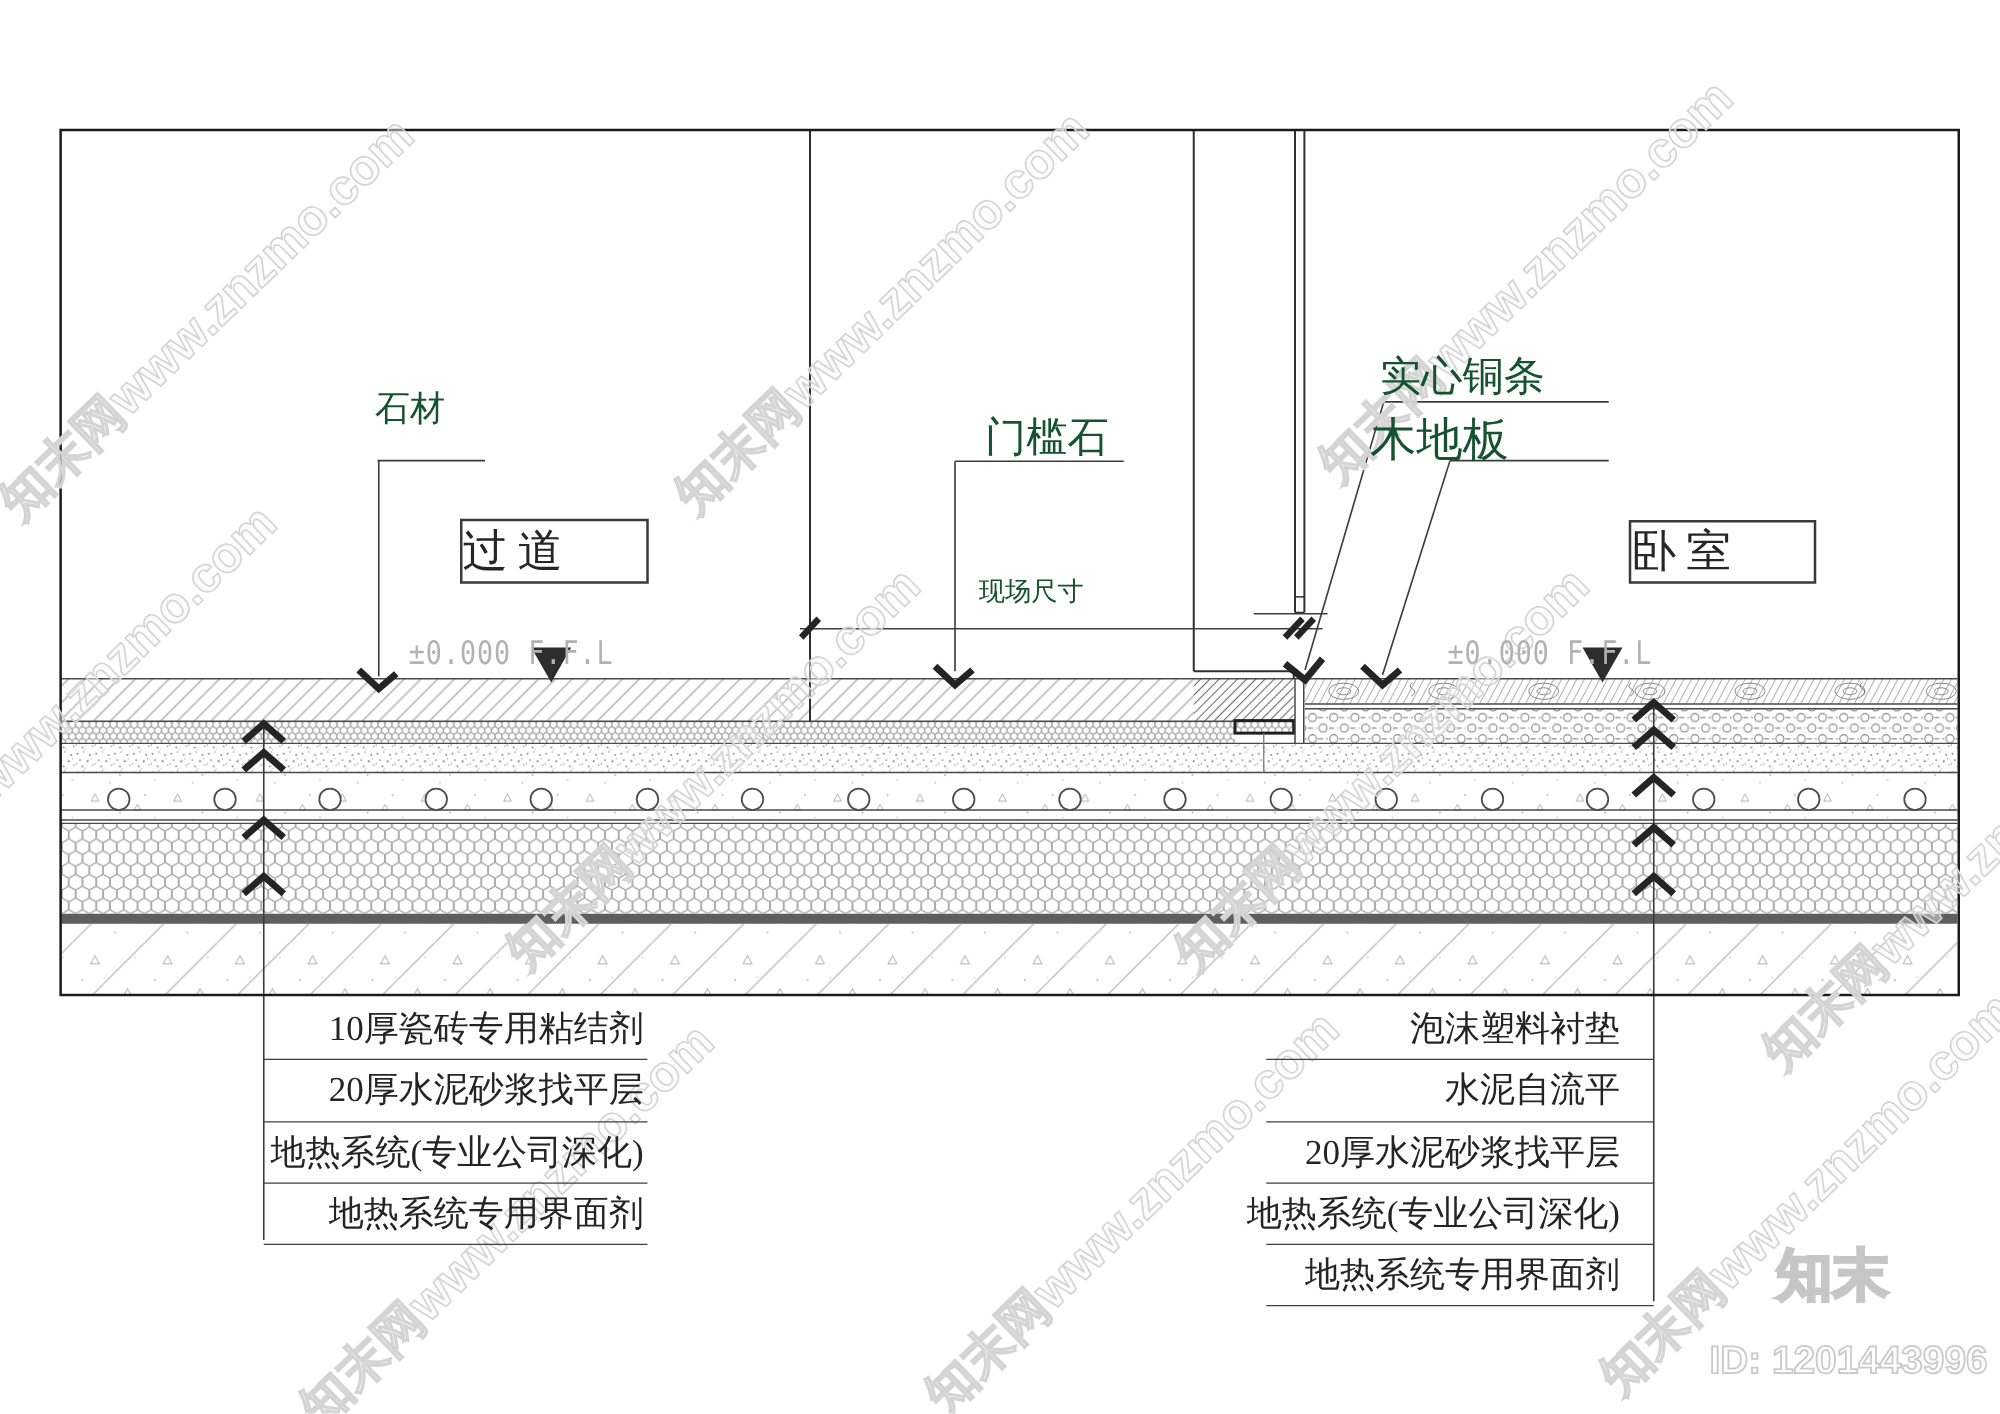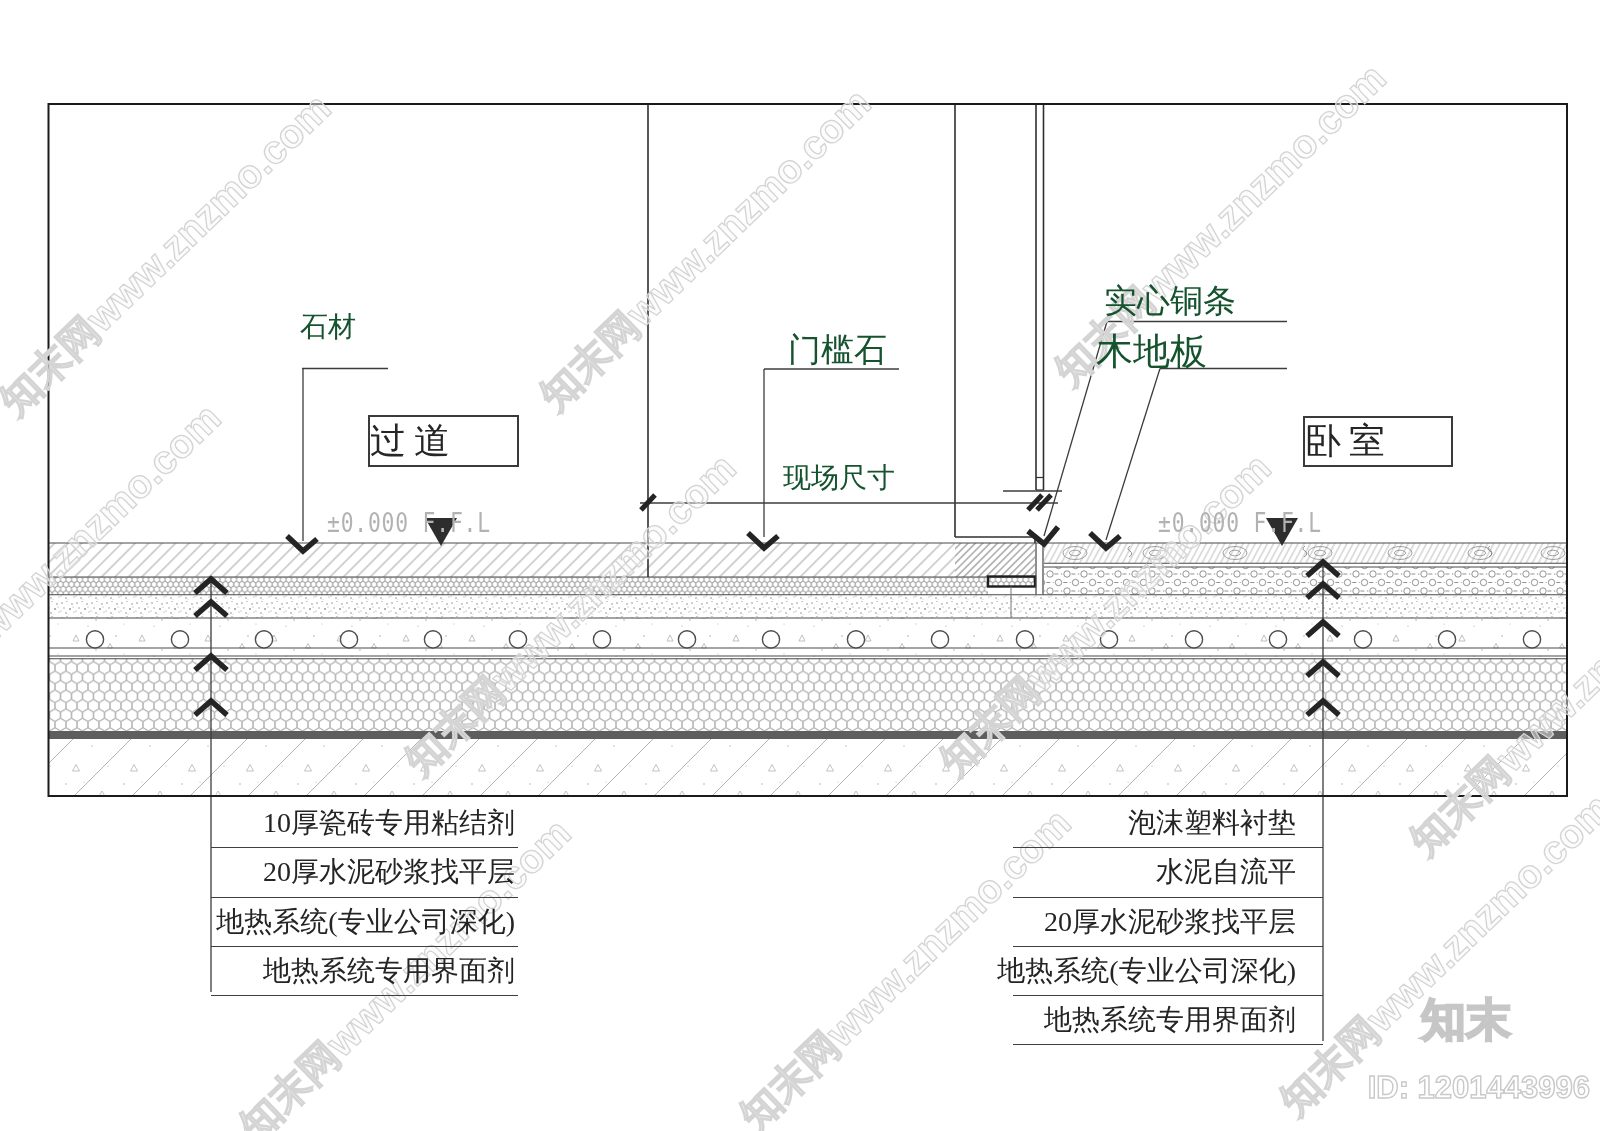--- a/index.html
+++ b/index.html
@@ -247,21 +247,21 @@
   <div class="wm" style="left:885px;top:587px">知末网www.znzmo.com</div>
   <div class="wm" style="left:1355px;top:667px">知末网www.znzmo.com</div>
   <div class="wm" style="left:185px;top:952px">知末网www.znzmo.com</div>
   <div class="wm" style="left:685px;top:942px">知末网www.znzmo.com</div>
   <div class="wm" style="left:1225px;top:927px">知末网www.znzmo.com</div>
 </div>
 
 <div class="layer">
   <div class="lbl" style="left:300px;top:308px;width:92px;font-size:28px">石材</div>
   <div class="lbl" style="left:788px;top:328px;width:142px;font-size:33px">门槛石</div>
-  <div class="lbl" style="left:783px;top:459px;width:120px;font-size:28px">现场尺寸</div>
+  <div class="lbl" style="left:783px;top:459px;width:120px;font-size:21px">现场尺寸</div>
   <div class="lbl" style="left:1104px;top:279px;width:186px;font-size:33px">实心铜条</div>
   <div class="lbl" style="left:1096px;top:327px;width:132px;font-size:37px">木地板</div>
 
   <div class="roombox" style="left:368px;top:415px;width:147px;height:48px">
     <span>过道</span>
   </div>
   <div class="roombox" style="left:1303px;top:416px;width:146px;height:47px">
     <span>卧室</span>
   </div>
 

